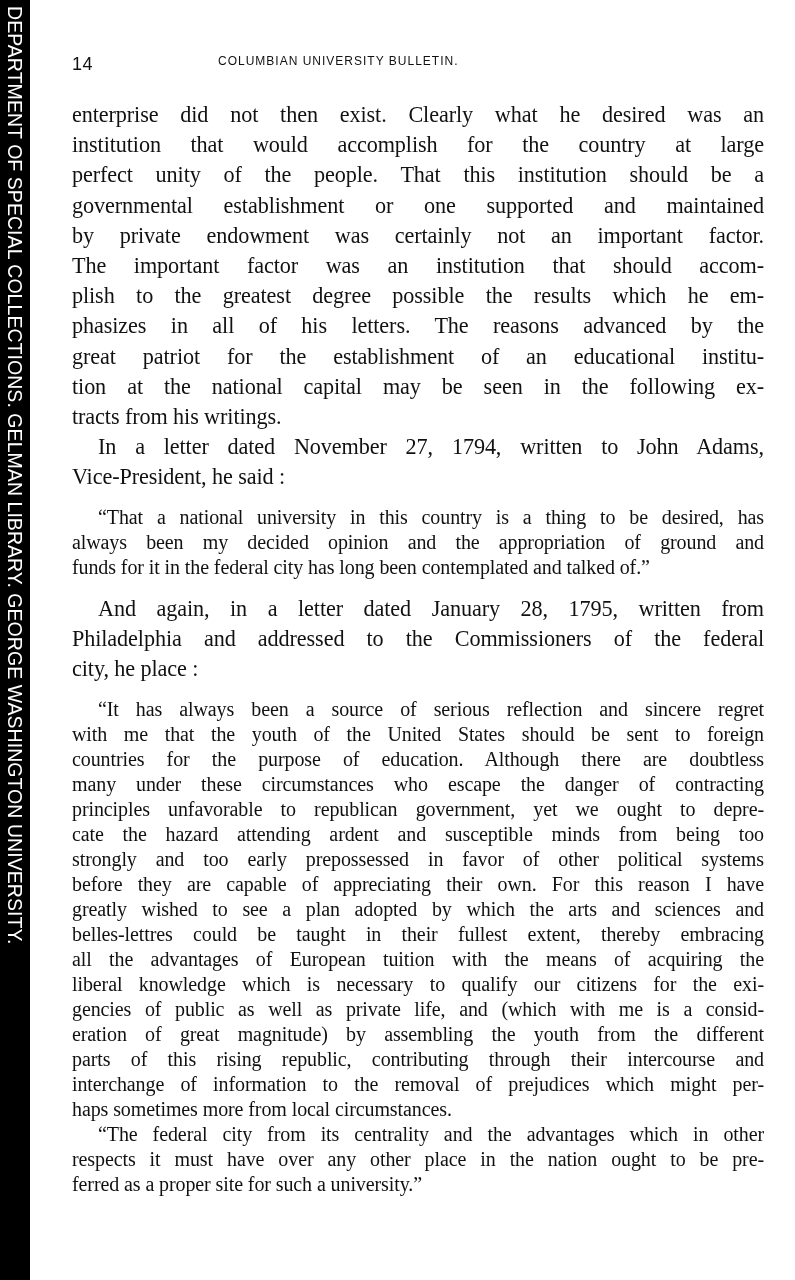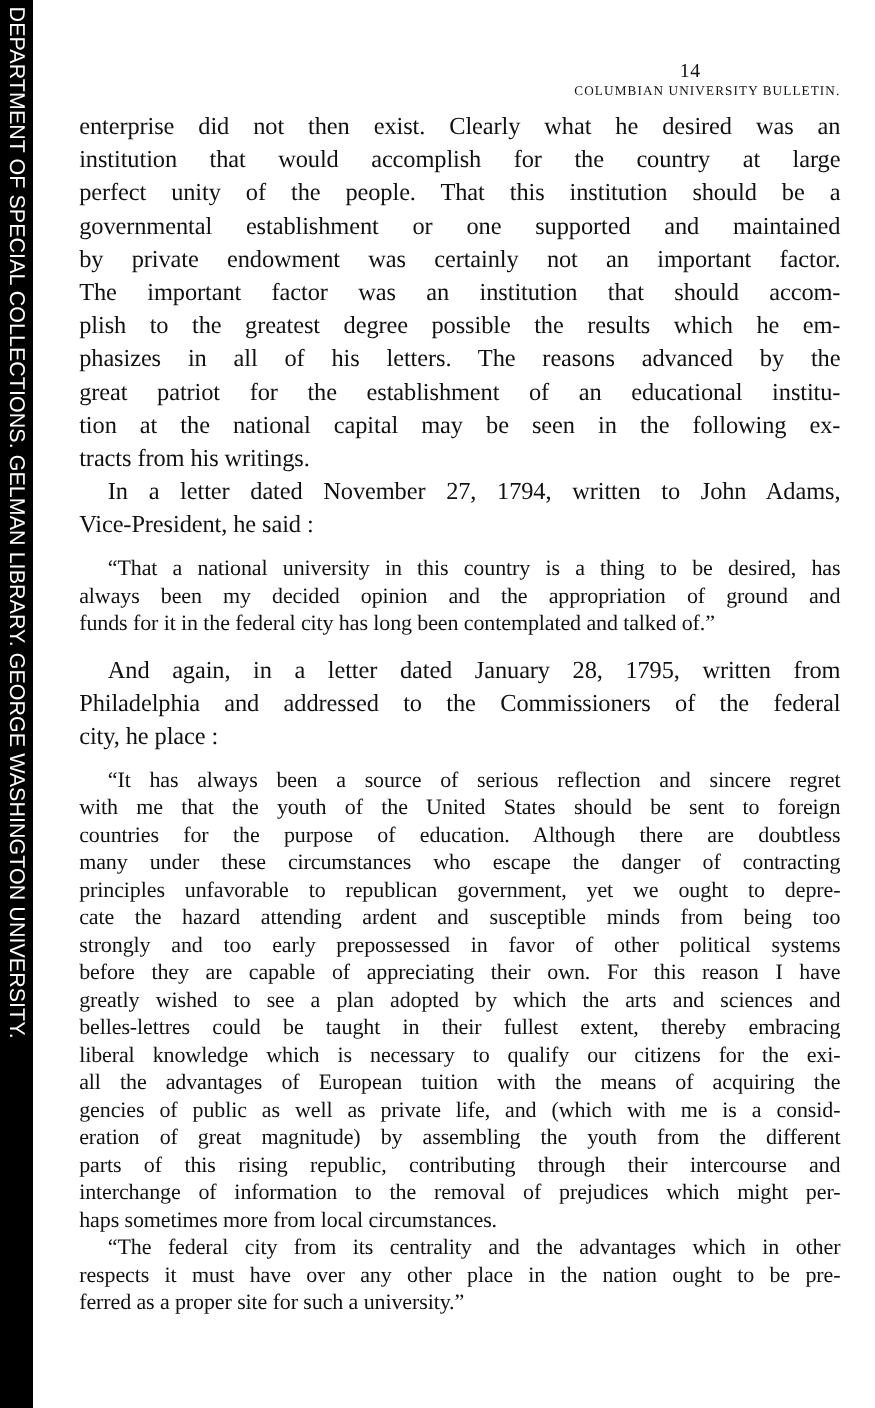--- a/index.html
+++ b/index.html
@@ -13,22 +13,22 @@
     .side-banner-text {
       position: absolute; left: 2px; top: 6px;
       writing-mode: vertical-rl;
       font-family: "Liberation Sans", "DejaVu Sans", sans-serif;
       font-size: 19.5px; color: #fff; letter-spacing: 0.05px; white-space: nowrap; line-height: 26px;
     }
     .page {
       position: absolute; left: 72px; top: 54px; width: 692px;
     }
     .running-head {
-      display: flex; align-items: flex-end; height: 30px; font-family: Liberation Serif, serif;
-      font-size: 17px; letter-spacing: 0.5px; flex-direction: column;
+      display: flex; align-items: flex-start; height: 30px; font-family: Liberation Sans, sans-serif;
+      font-size: 17px; letter-spacing: 0.5px;
     }
     .page-number { width: 146px; font-size: 18px; }
     .running-title { font-variant: small-caps; text-transform: uppercase; font-size: 12px; letter-spacing: 1px; }
     .body-text {
       margin-top: 16px; font-family: "Liberation Serif", serif; font-size: 22.2px; line-height: 30.2px;
       text-align: justify; letter-spacing: -0.1px;
     }
     .line { display: block; text-align: justify; text-align-last: justify; white-space: nowrap; }
     .line.last { text-align-last: left; }
     .indent { padding-left: 26px; }
@@ -95,22 +95,22 @@
       <span class="line indent">“It has always been a source of serious reflection and sincere regret</span>
       <span class="line">with me that the youth of the United States should be sent to foreign</span>
       <span class="line">countries for the purpose of education.  Although there are doubtless</span>
       <span class="line">many under these circumstances who escape the danger of contracting</span>
       <span class="line">principles unfavorable to republican government, yet we ought to depre-</span>
       <span class="line">cate the hazard attending ardent and susceptible minds from being too</span>
       <span class="line">strongly and too early prepossessed in favor of other political systems</span>
       <span class="line">before they are capable of appreciating their own.  For this reason I have</span>
       <span class="line">greatly wished to see a plan adopted by which the arts and sciences and</span>
       <span class="line">belles-lettres could be taught in their fullest extent, thereby embracing</span>
+      <span class="line">all the advantages of European tuition with the means of acquiring the</span>
       <span class="line">liberal knowledge which is necessary to qualify our citizens for the exi-</span>
-      <span class="line">all the advantages of European tuition with the means of acquiring the</span>
       <span class="line">gencies of public as well as private life, and (which with me is a consid-</span>
       <span class="line">eration of great magnitude) by assembling the youth from the different</span>
       <span class="line">parts of this rising republic, contributing through their intercourse and</span>
       <span class="line">interchange of information to the removal of prejudices which might per-</span>
       <span class="line last">haps sometimes more from local circumstances.</span>
     </div>
 
     <div class="quote">
       <span class="line indent">“The federal city from its centrality and the advantages which in other</span>
       <span class="line">respects it must have over any other place in the nation ought to be pre-</span>

